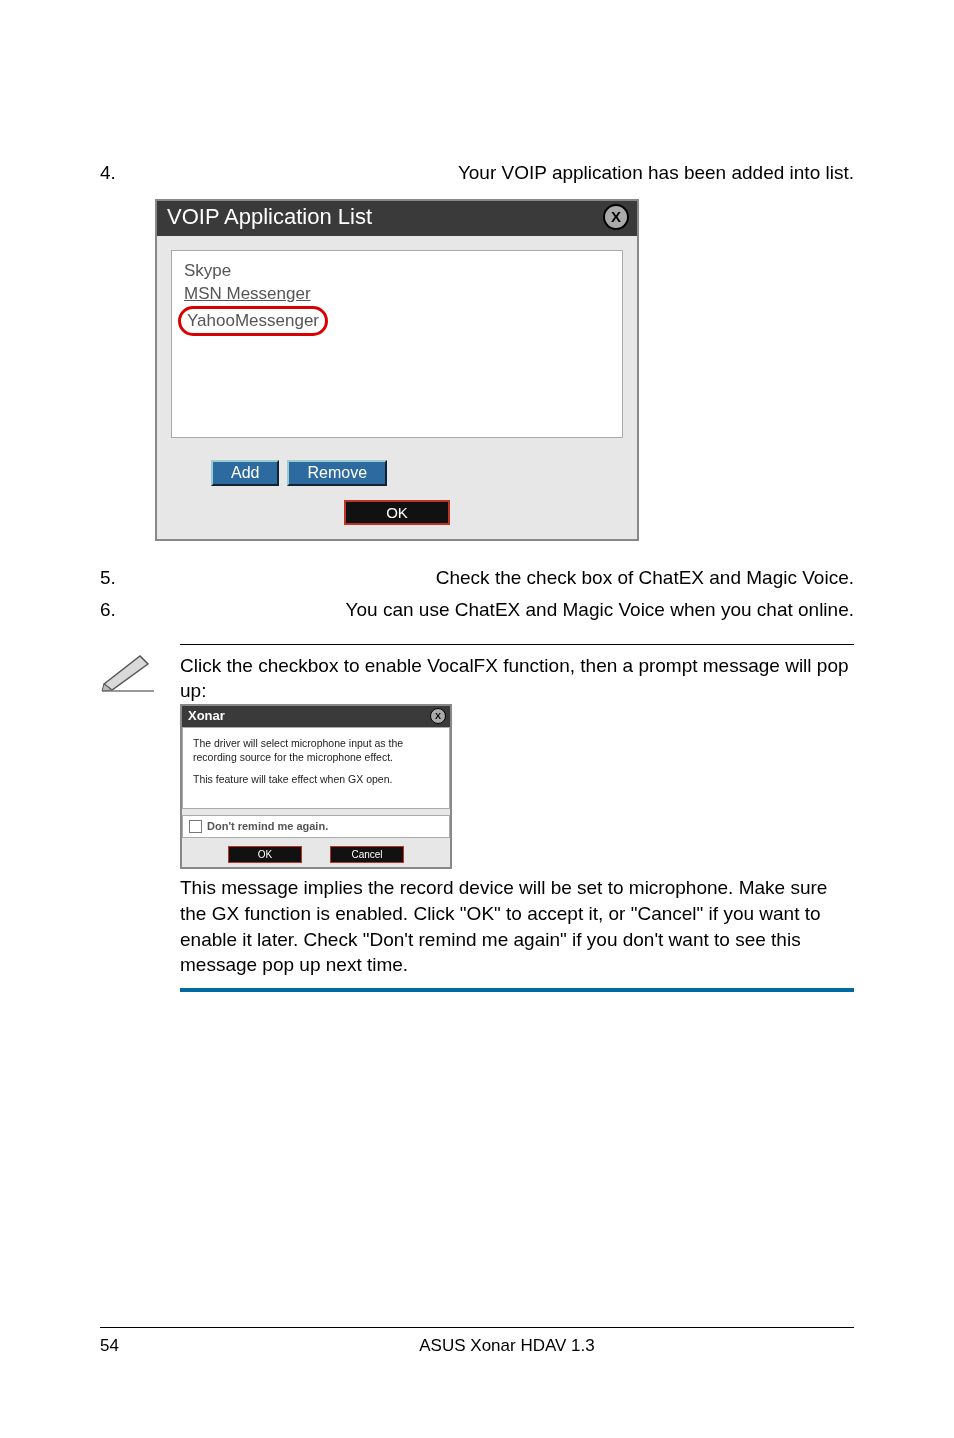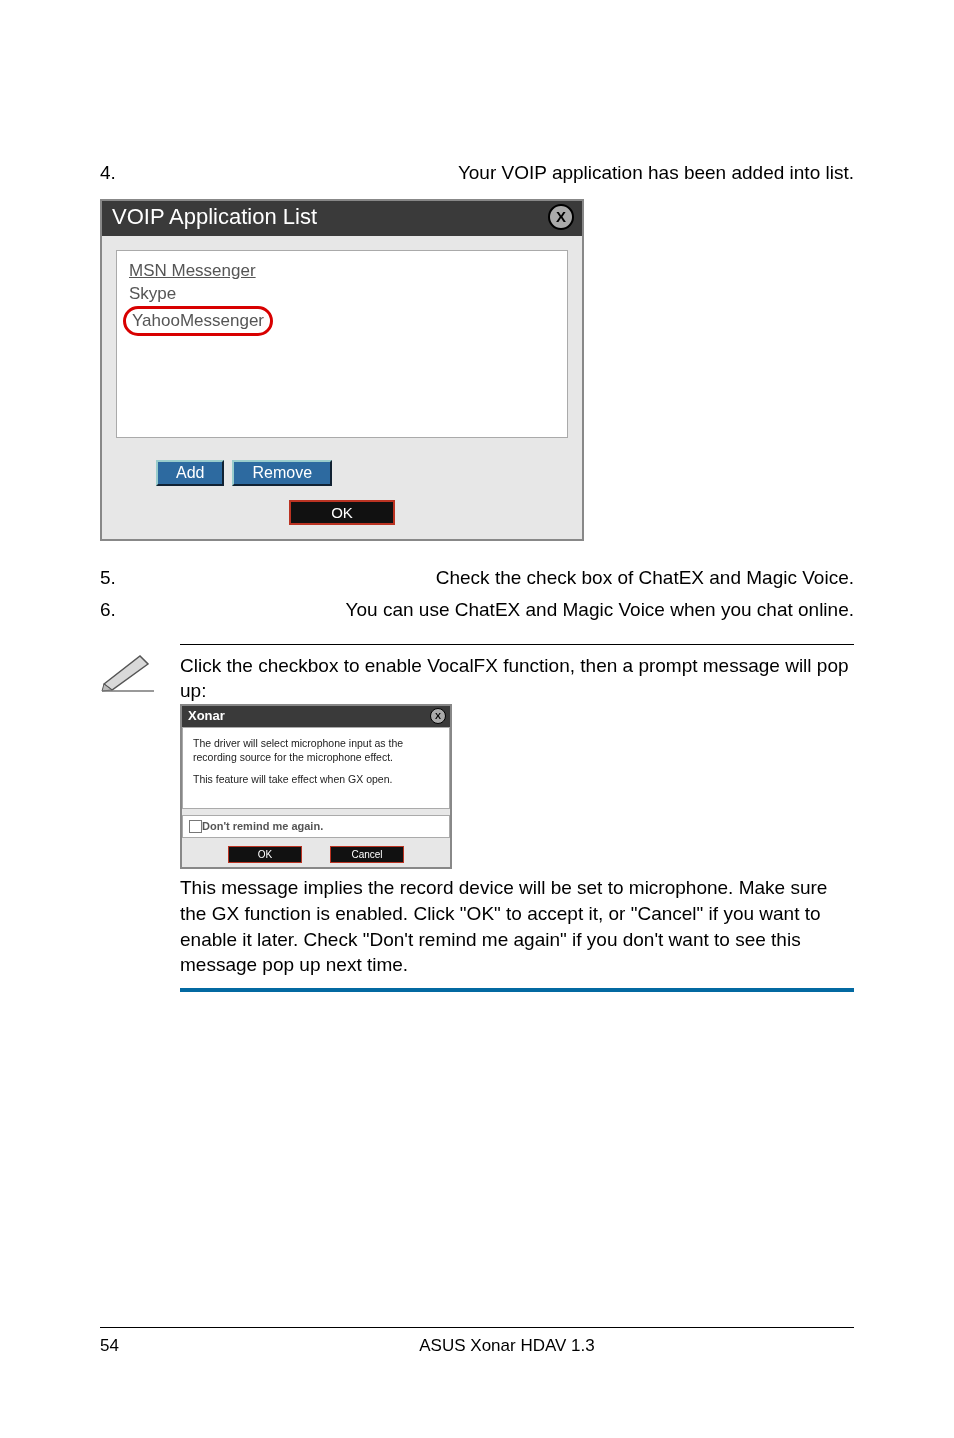--- a/index.html
+++ b/index.html
@@ -24,20 +24,21 @@
   .ol-num {
     width: 55px;
     flex-shrink: 0;
   }
   .ol-text {
     flex: 1;
     text-align: right;
   }
   
   .dialog1-wrap {
+    margin-left: 55px;
     margin-top: 12px;
     margin-bottom: 24px;
     width: 480px;
     border: 2px solid #888;
     background: #ef4444;
   }
   .dialog1-titlebar {
     background: #3a3a3a;
     color: #fff;
     font-family: Arial, sans-serif;
@@ -181,20 +182,21 @@
   .dialog2-remind {
     background: #fff;
     border: 1px solid #aaa;
     margin-top: 6px;
     padding: 3px 6px;
     font-size: 11px;
     font-weight: bold;
     color: #555;
     display: flex;
     align-items: center;
+    gap: 5px;
   }
   .chk {
     width: 11px; height: 11px;
     border: 1px solid #777;
     background: #fff;
     display: inline-block;
   }
   .dialog2-btnrow {
     display: flex;
     justify-content: center;
@@ -236,22 +238,22 @@
     <div class="ol-text">Your VOIP application has been added into list.</div>
   </div>
 
   <div class="dialog1-wrap">
     <div class="dialog1-titlebar">
       <span>VOIP Application List</span>
       <span class="close-x">X</span>
     </div>
     <div class="dialog1-body">
       <div class="dialog1-list">
+        <span class="item">Skype</span>
         <span class="item" style="text-decoration:underline;">MSN Messenger</span>
-        <span class="item">Skype</span>
         <span class="circled"><span>YahooMessenger</span></span>
       </div>
       <div class="dialog1-btnrow">
         <span class="btn3d">Add</span>
         <span class="btn3d">Remove</span>
       </div>
       <div class="dialog1-okrow">
         <span class="btnok">OK</span>
       </div>
     </div>

